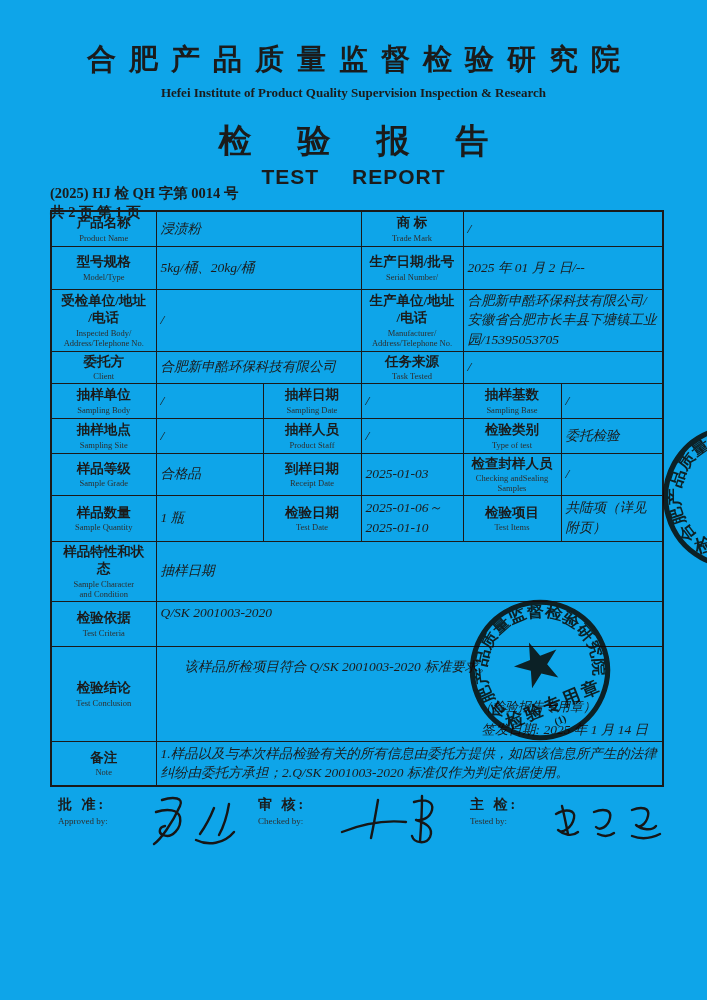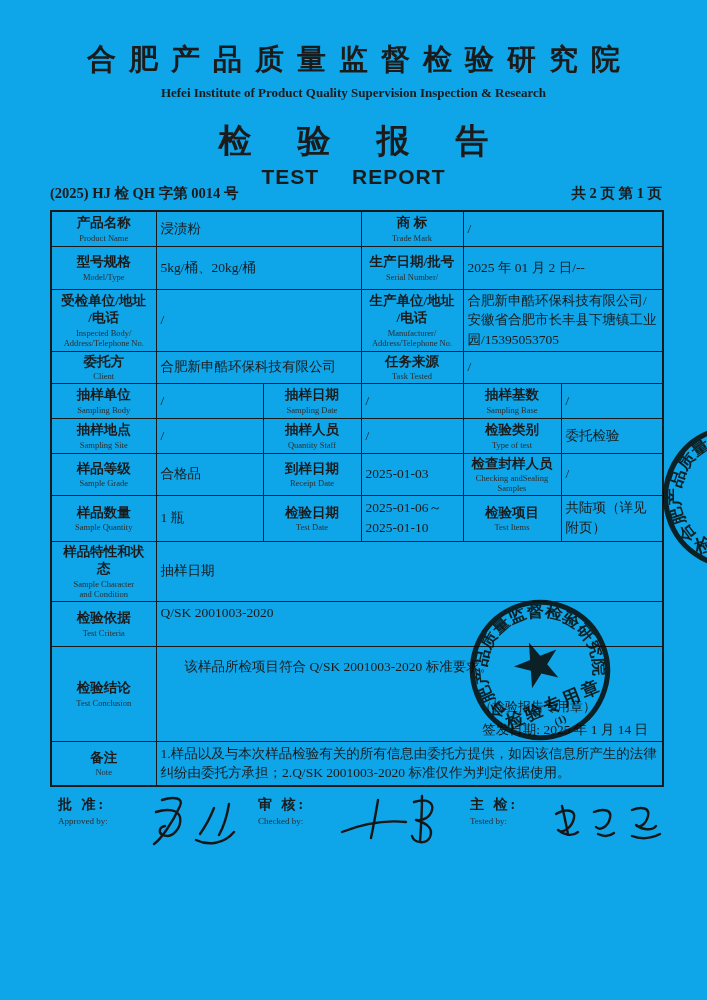--- a/index.html
+++ b/index.html
@@ -19,33 +19,33 @@
     letter-spacing:46px;text-indent:46px;margin-top:18px;white-space:nowrap;
   }
   .title-en{
     text-align:center;font-size:21px;font-weight:bold;
     font-family:"Liberation Sans","DejaVu Sans",sans-serif;
     word-spacing:26px;letter-spacing:1px;margin-top:1px;
   }
   .refline{
     position:absolute;left:50px;right:45px;top:184px;
     display:flex;justify-content:space-between;align-items:baseline;
-    font-size:14.5px;font-weight:600;
+    font-size:14.5px;font-weight:600;flex-direction:column;
   }
   
   table.rpt{
     position:absolute;left:50px;top:210px;width:612px;
     border-collapse:collapse;table-layout:fixed;
   }
   table.rpt{border:2.2px solid #1a1a1a;}
   table.rpt td{border:1px solid #1a1a1a;padding:1px 4px;overflow:hidden;}
   td.lbl{text-align:center;vertical-align:middle;}
   td.lbl .cn{font-size:13.5px;font-weight:700;line-height:1.3;}
   td.lbl .en{font-size:8.5px;color:#2e2e2e;line-height:1.2;margin-top:1px;}
-  td.val{font-size:13.5px;vertical-align:middle;line-height:1.45;padding-left:6px;}
+  td.val{font-size:13.5px;vertical-align:middle;line-height:1.45;padding-left:6px;font-style:italic;}
   td.val.top{vertical-align:top;}
   .preline{white-space:pre-line;}
   
   .concl{position:relative;height:100%;min-height:88px;}
   .concl .c-line1{position:absolute;left:24px;top:9px;font-size:13.5px;}
   .concl .c-stamp{position:absolute;right:62px;top:50px;font-size:13px;}
   .concl .c-date{position:absolute;right:10px;top:72px;font-size:13.5px;}
   
   .signrow{position:absolute;left:50px;top:790px;width:612px;height:62px;}
   .sgl{position:absolute;top:6px;}
@@ -152,21 +152,21 @@
       <td class="val">/</td>
     </tr>
     <tr style="height:35px">
       <td class="lbl">
         <div class="cn">抽样地点</div>
         <div class="en">Sampling Site</div>
       </td>
       <td class="val">/</td>
       <td class="lbl">
         <div class="cn">抽样人员</div>
-        <div class="en">Quantity Staff</div>
+        <div class="en">Product Staff</div>
       </td>
       <td class="val">/</td>
       <td class="lbl">
         <div class="cn">检验类别</div>
         <div class="en">Type of test</div>
       </td>
       <td class="val">委托检验</td>
     </tr>
     <tr style="height:42px">
       <td class="lbl">

